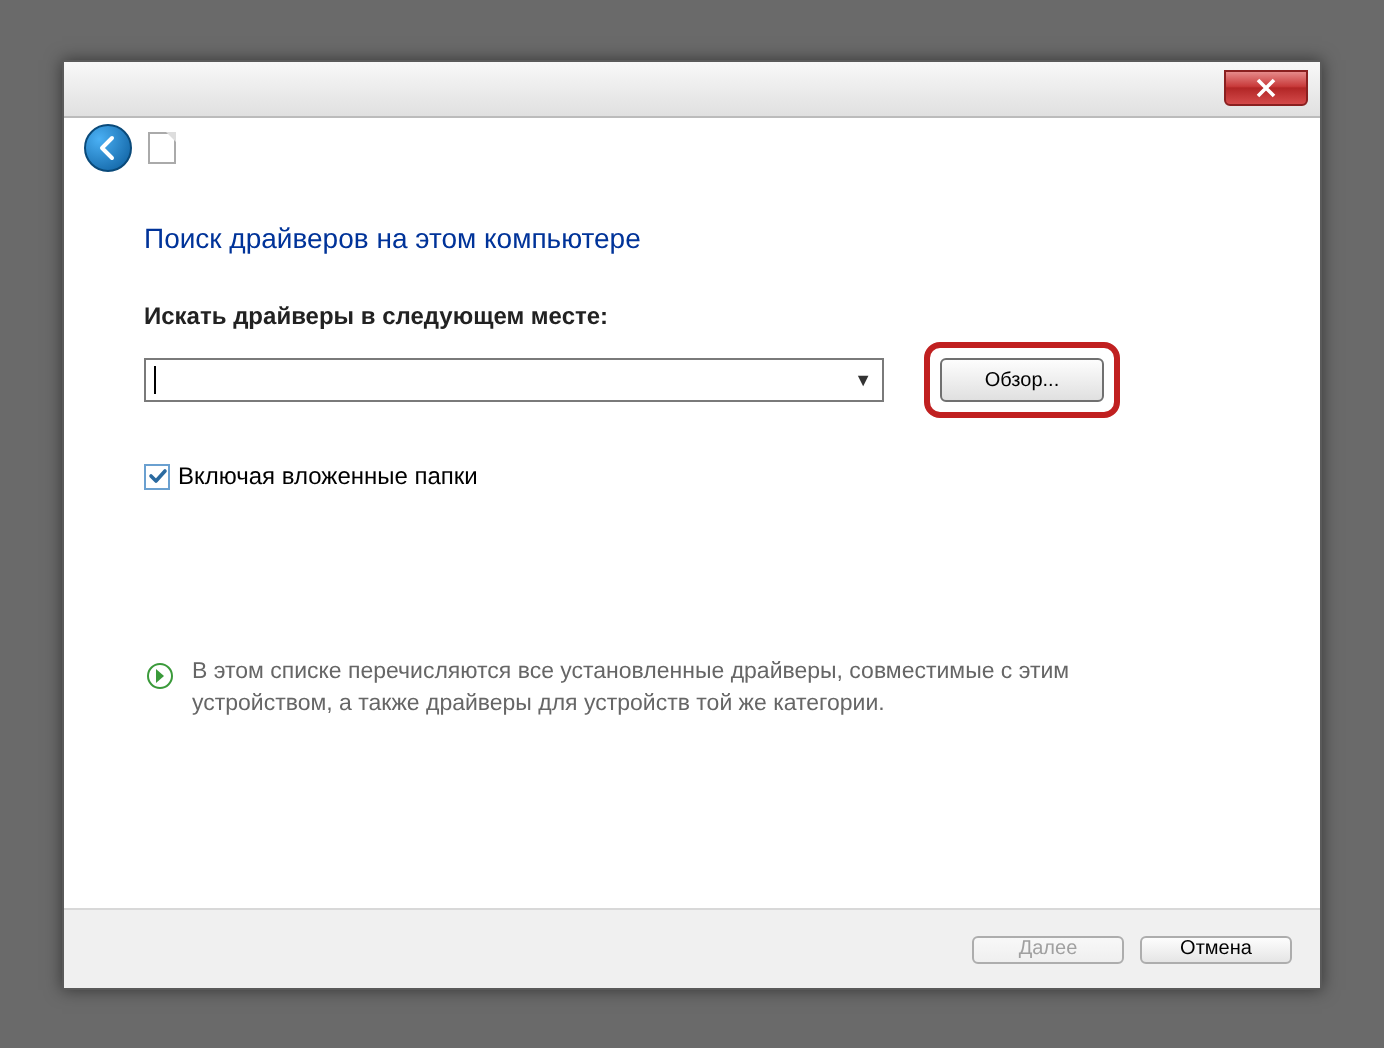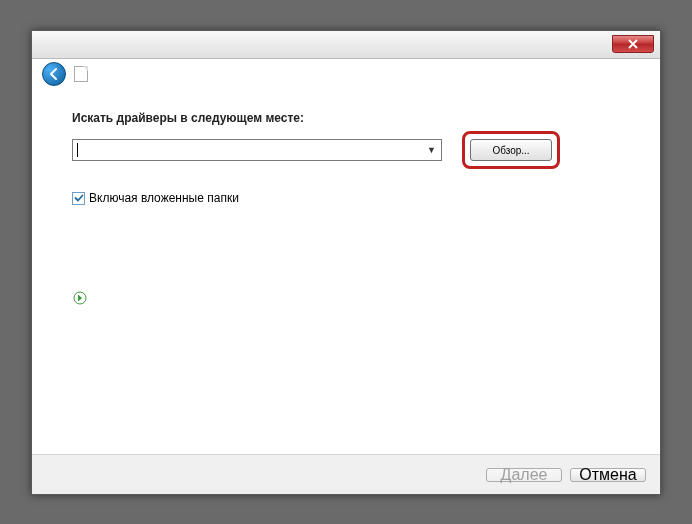--- a/index.html
+++ b/index.html
@@ -180,21 +180,21 @@
       justify-content: flex-end;
       padding-right: 14px;
       gap: 8px;
     }
     .footer .btn {
       width: 76px;
       height: 14px;
       border: 1px solid #adadad;
       border-radius: 3px;
       background: linear-gradient(to bottom, #fdfdfd, #e5e5e5);
-      font-size: 16px;
+      font-size: 10px;
       display: flex; align-items: center; justify-content: center;
       cursor: pointer;
     }
     .footer .btn.disabled {
       color: #a0a0a0;
       cursor: default;
       background: linear-gradient(to bottom, #f8f8f8, #efefef);
     }
   </style>
 </head>
@@ -213,20 +213,21 @@
   <div class="nav-row">
     <div class="back-btn">
       <svg viewBox="0 0 14 14">
         <path d="M9 2 L4 7 L9 12" stroke="#fff" stroke-width="2" fill="none" stroke-linecap="round" stroke-linejoin="round"></path>
       </svg>
     </div>
     <div class="doc-icon"></div>
   </div>
 
   <div class="content">
+    <div class="heading">Поиск драйверов на этом компьютере</div>
 
     <div class="label-text">Искать драйверы в следующем месте:</div>
 
     <div class="path-row">
       <div class="combo">
         <span class="cursor-bar"></span>
         <span></span>
         <span class="caret">▼</span>
       </div>
       <div class="browse-wrap">
@@ -246,20 +247,21 @@
     </div>
 
     <div class="link-block">
       <div class="arrow-icon">
         <svg viewBox="0 0 14 14">
           <circle cx="7" cy="7" r="6" fill="none" stroke="#3a9a3a" stroke-width="1"></circle>
           <path d="M5 3.5 L9 7 L5 10.5 Z" fill="#3a9a3a"></path>
         </svg>
       </div>
       <div>
+        <div class="link-desc">В этом списке перечисляются все установленные драйверы, совместимые с этим устройством, а также драйверы для устройств той же категории.</div>
       </div>
     </div>
   </div>
 
   <div class="footer">
     <div class="btn disabled">
       <span>Далее</span>
     </div>
     <div class="btn">
       <span>Отмена</span>

